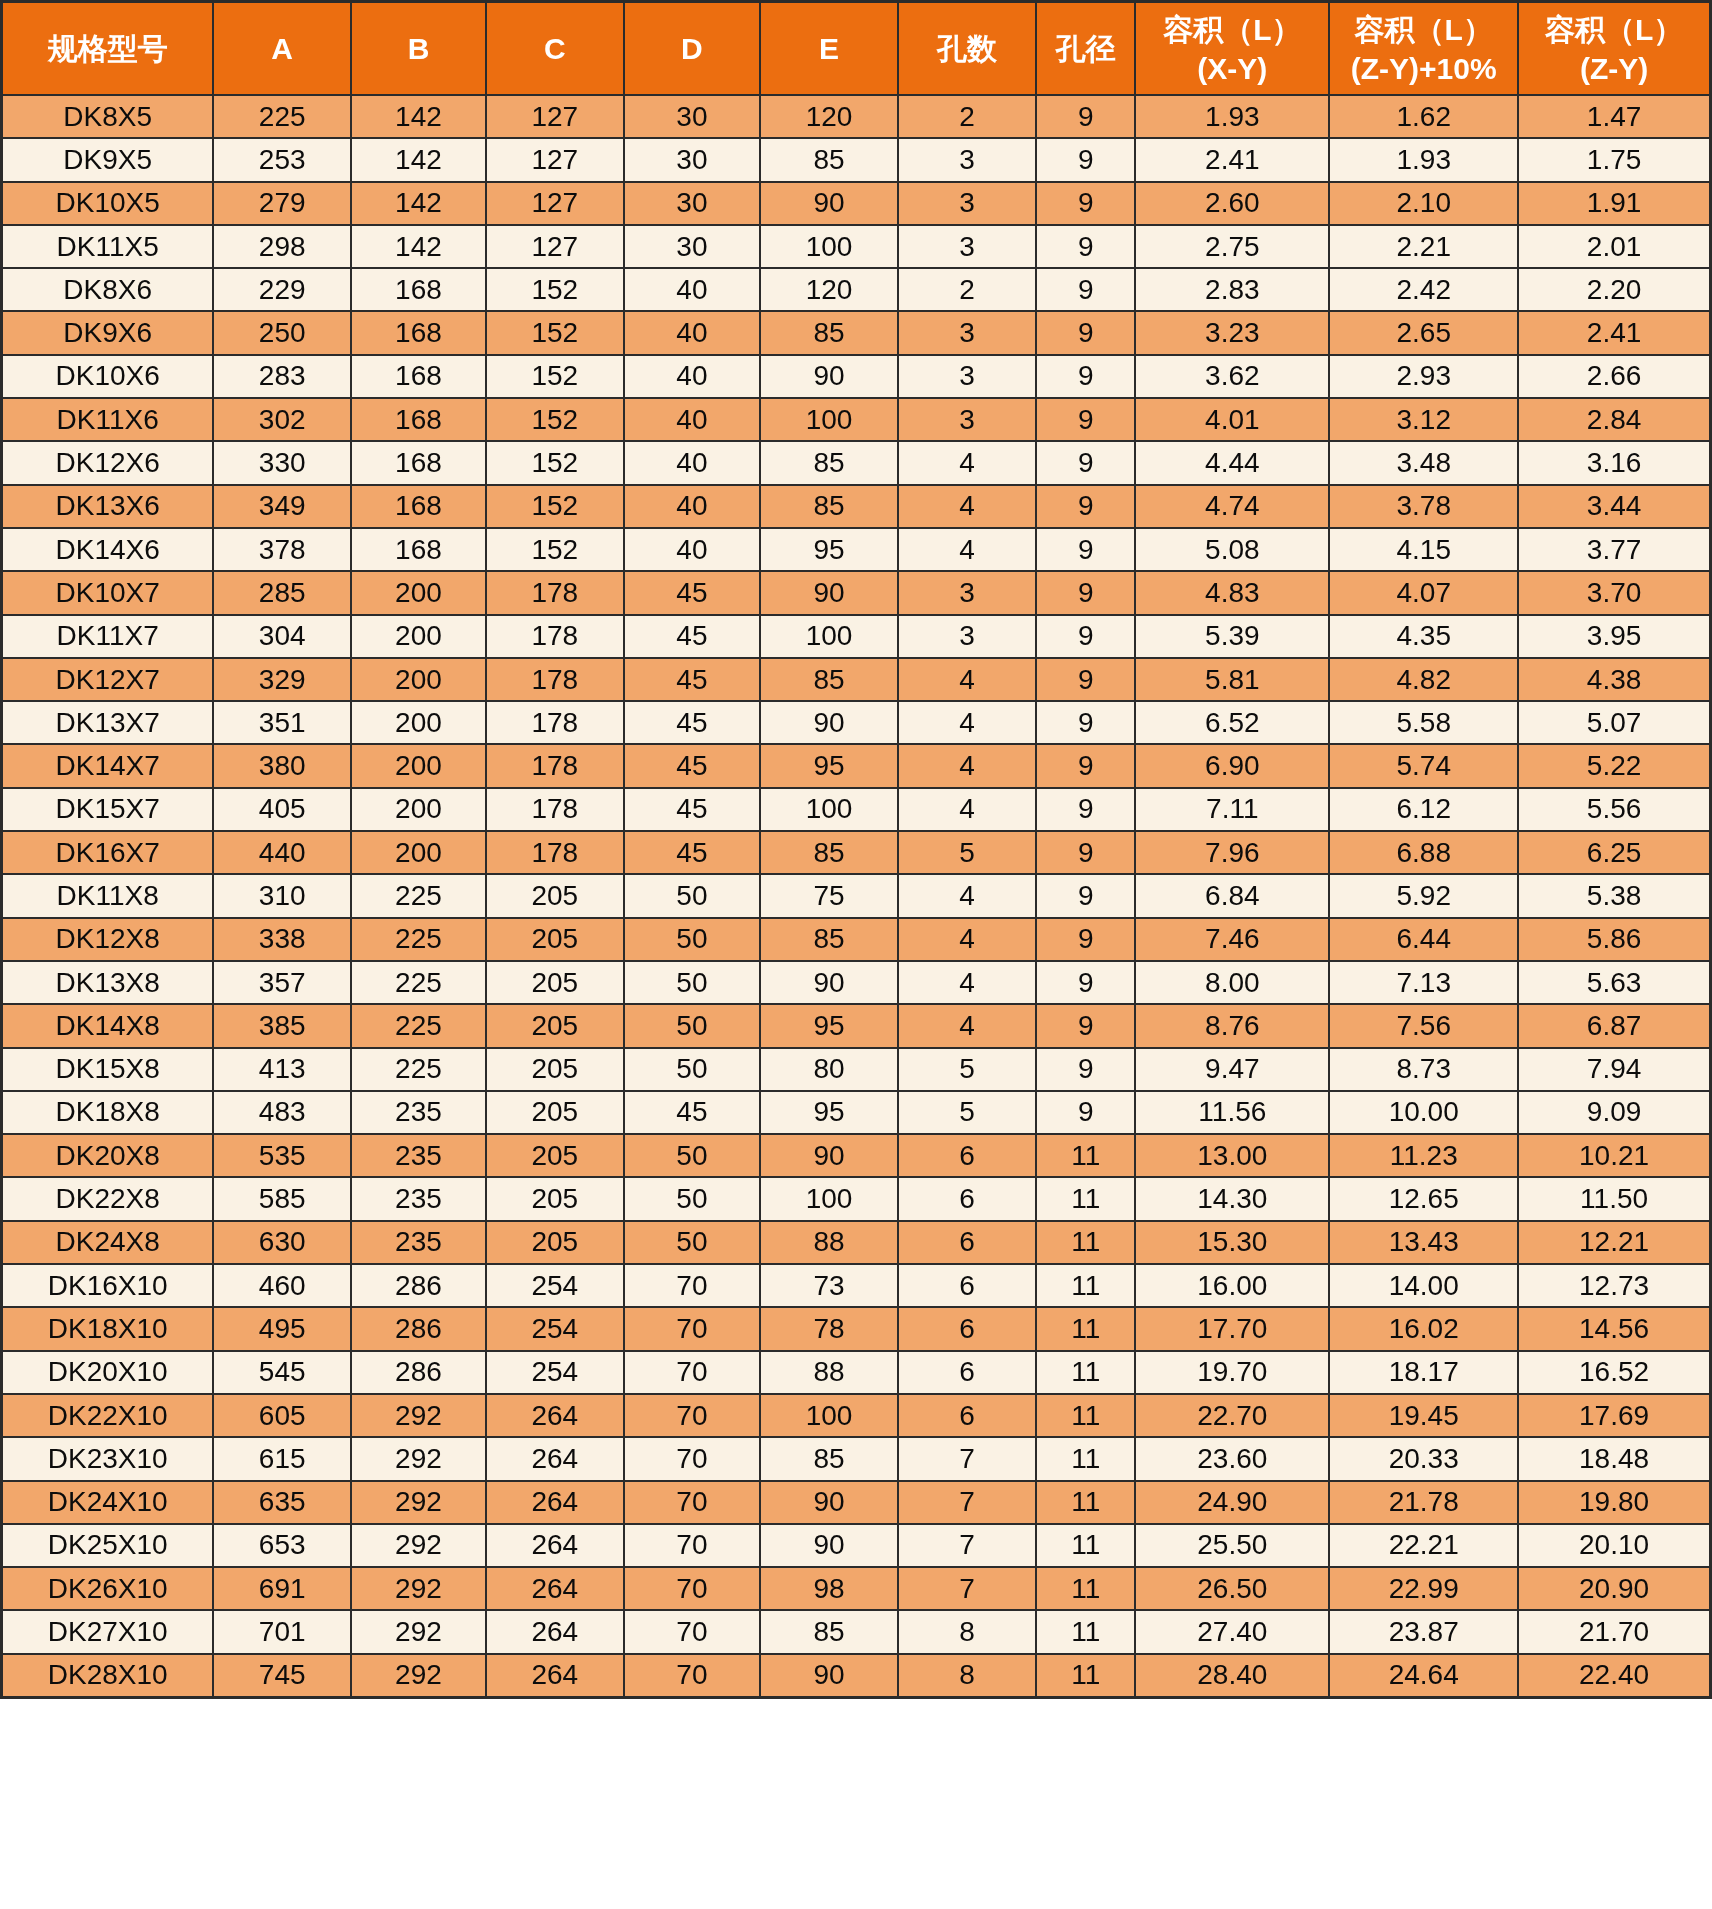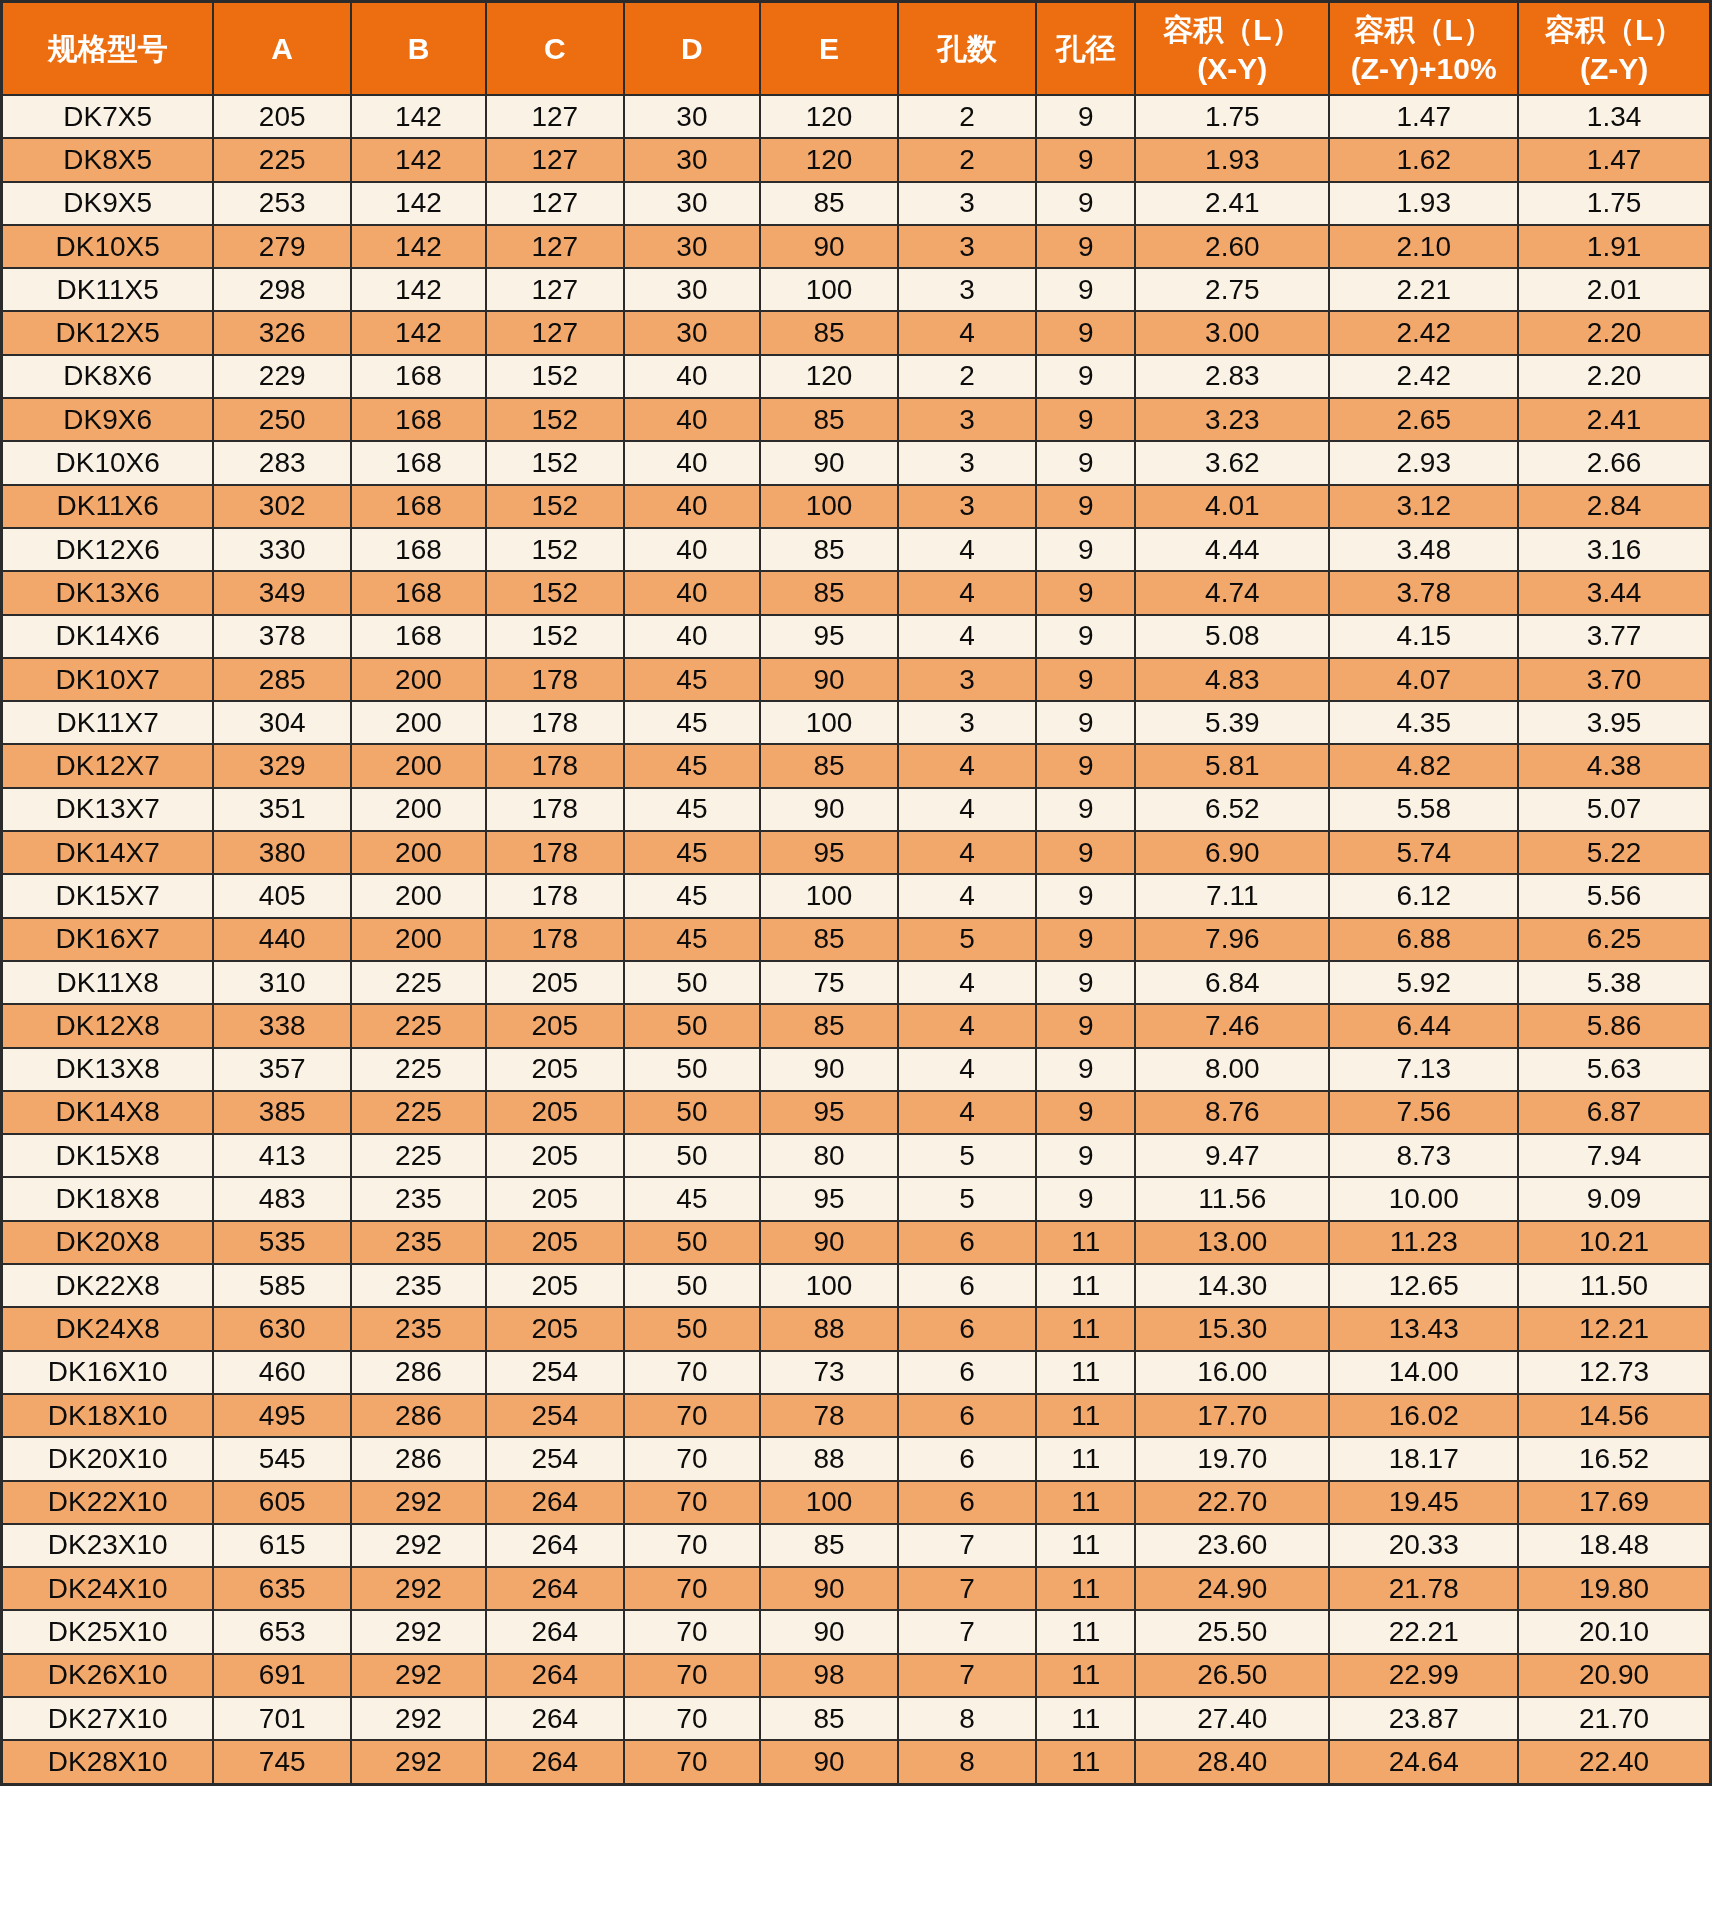--- a/index.html
+++ b/index.html
@@ -73,33 +73,20 @@
         <th>孔径</th>
         <th>容积（L）
 (X-Y)</th>
         <th>容积（L）
 (Z-Y)+10%</th>
         <th>容积（L）
 (Z-Y)</th>
       </tr>
     </thead>
     <tbody>
-        <tr class="light">
-          <td>DK7X5</td>
-          <td>205</td>
-          <td>142</td>
-          <td>127</td>
-          <td>30</td>
-          <td>120</td>
-          <td>2</td>
-          <td>9</td>
-          <td>1.75</td>
-          <td>1.47</td>
-          <td>1.34</td>
-        </tr>
         <tr class="orange">
           <td>DK8X5</td>
           <td>225</td>
           <td>142</td>
           <td>127</td>
           <td>30</td>
           <td>120</td>
           <td>2</td>
           <td>9</td>
           <td>1.93</td>
@@ -138,33 +125,20 @@
           <td>142</td>
           <td>127</td>
           <td>30</td>
           <td>100</td>
           <td>3</td>
           <td>9</td>
           <td>2.75</td>
           <td>2.21</td>
           <td>2.01</td>
         </tr>
-        <tr class="orange">
-          <td>DK12X5</td>
-          <td>326</td>
-          <td>142</td>
-          <td>127</td>
-          <td>30</td>
-          <td>85</td>
-          <td>4</td>
-          <td>9</td>
-          <td>3.00</td>
-          <td>2.42</td>
-          <td>2.20</td>
-        </tr>
         <tr class="light">
           <td>DK8X6</td>
           <td>229</td>
           <td>168</td>
           <td>152</td>
           <td>40</td>
           <td>120</td>
           <td>2</td>
           <td>9</td>
           <td>2.83</td>

